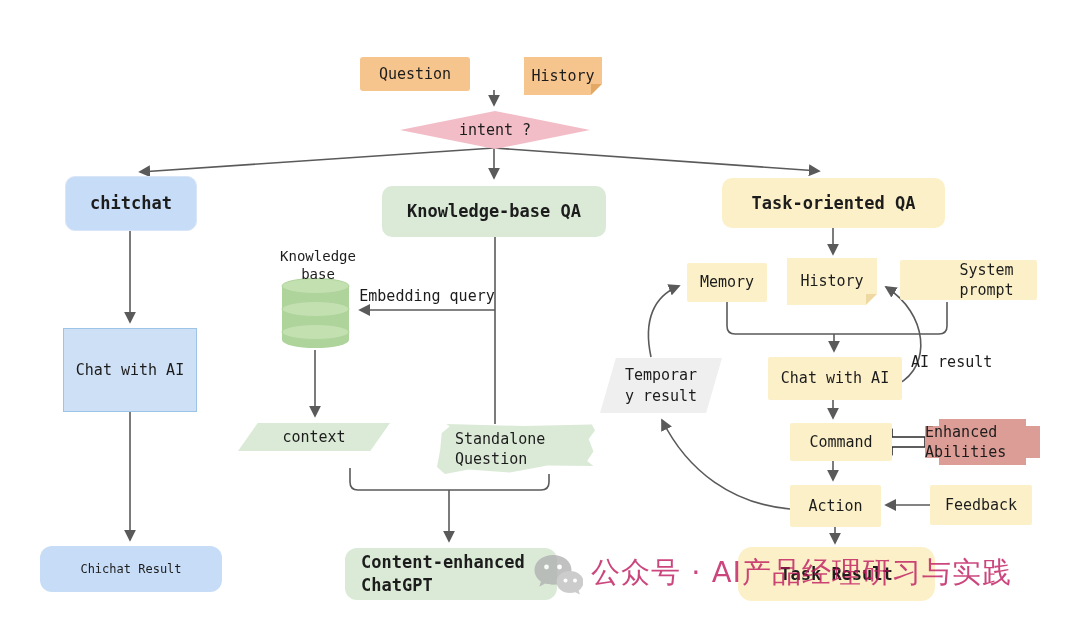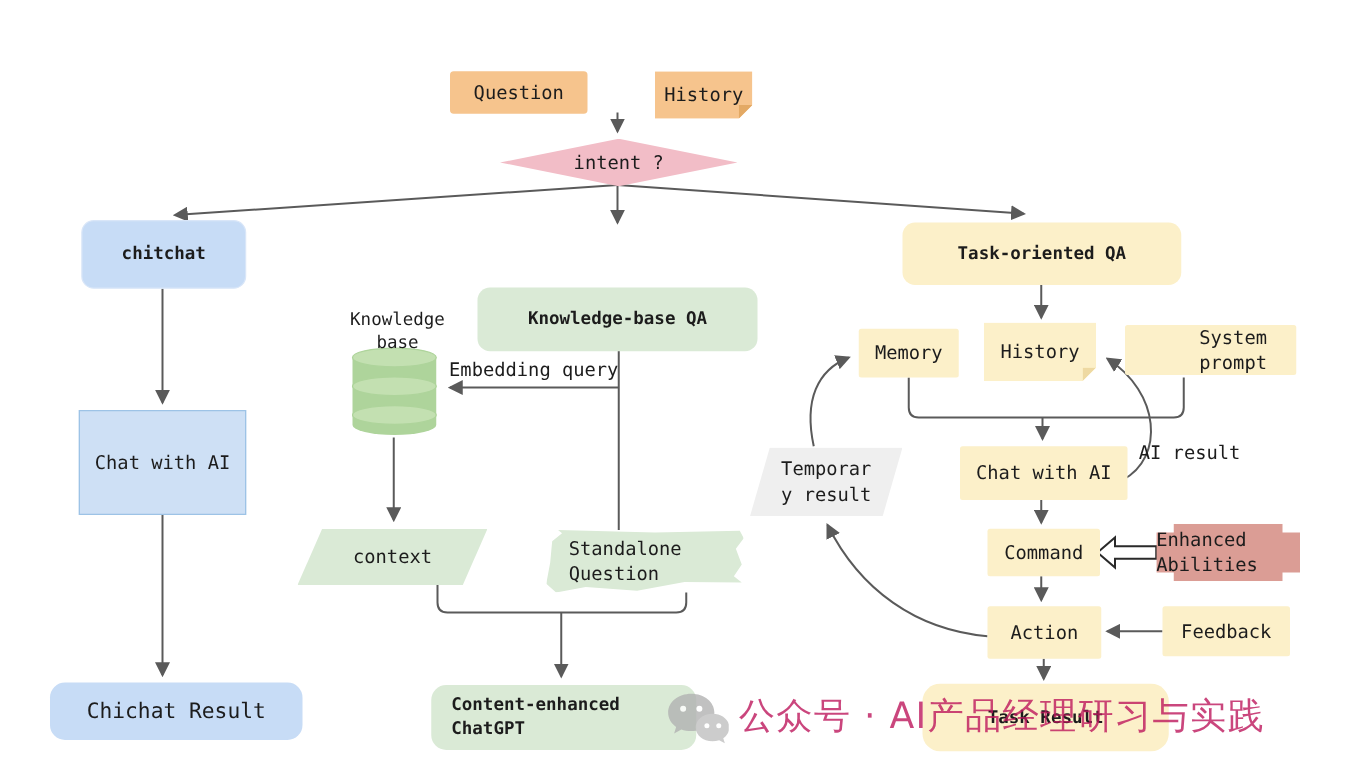--- a/index.html
+++ b/index.html
@@ -7,21 +7,21 @@
     position:relative;width:1080px;height:625px;background:#ffffff;overflow:hidden;
     font-family:"DejaVu Sans Mono","Liberation Mono",monospace;color:#1c1c1c;
   }
   .connectors{position:absolute;left:0;top:0;width:1080px;height:625px;z-index:1;pointer-events:none;}
   .node{
     position:absolute;z-index:2;display:flex;align-items:center;justify-content:center;
     font-size:15px;line-height:1.35;box-sizing:border-box;text-align:center;
   }
   .preline{white-space:pre-line;}
   .leftalign{justify-content:flex-start;text-align:left;}
-  .bold{font-weight:bold;font-size:14px;}
+  .bold{font-weight:bold;font-size:17px;}
   
   .orange{background:#F6C48D;border-radius:3px;}
   .pinkdiamond{background:#F2BDC7;clip-path:polygon(50% 0,100% 50%,50% 100%,0 50%);}
   .blue{background:#C7DCF6;}
   .green{background:#DAEAD6;}
   .yellow{background:#FCF0C9;border-radius:2px;}
   .red{background:#DB9D95;}
   .grayp{background:#EFEFEF;}
   
   .note{clip-path:polygon(0 0,100% 0,100% calc(100% - 11px),calc(100% - 11px) 100%,0 100%);border-radius:0;text-align:right;}
@@ -37,37 +37,37 @@
   .plaque{clip-path:polygon(14px 0,calc(100% - 14px) 0,calc(100% - 14px) 7px,100% 7px,100% calc(100% - 7px),calc(100% - 14px) calc(100% - 7px),calc(100% - 14px) 100%,14px 100%,14px calc(100% - 7px),0 calc(100% - 7px),0 7px,14px 7px);}
   .label{position:absolute;z-index:2;font-size:15px;}
 
   
   #question{left:360px;top:57px;width:110px;height:34px;}
   #history-top{left:524px;top:57px;width:78px;height:38px;}
   #intent{left:400px;top:111px;width:190px;height:38px;}
 
   #chitchat{left:65px;top:176px;width:132px;height:55px;border-radius:10px;border:1px solid #d9e6f8;}
   #chat-ai-left{left:63px;top:328px;width:134px;height:84px;background:#CEE0F5;border:1px solid #9DC3E6;}
-  #chichat-result{left:40px;top:546px;width:202px;height:46px;border-radius:12px;font-size:17px;}
+  #chichat-result{left:40px;top:546px;width:182px;height:46px;border-radius:12px;font-size:12px;}
 
-  #kb-qa{left:382px;top:186px;width:224px;height:51px;border-radius:10px;margin-top:44px;}
+  #kb-qa{left:382px;top:186px;width:224px;height:51px;border-radius:10px;}
   #kb-label{left:262px;top:248px;width:112px;text-align:center;font-size:14px;line-height:1.25;z-index:3;}
   #kb-cyl{left:278px;top:276px;z-index:2;}
   #embedding{left:356px;top:287px;width:142px;text-align:center;}
-  #context{left:238px;top:423px;width:152px;height:45px;}
+  #context{left:238px;top:423px;width:152px;height:28px;}
   #standalone{left:437px;top:424px;width:158px;height:50px;padding-left:18px;}
   #content-chatgpt{left:345px;top:548px;width:212px;height:52px;border-radius:12px;padding-left:16px;}
 
   #task-qa{left:722px;top:178px;width:223px;height:50px;border-radius:10px;}
   #memory{left:687px;top:263px;width:80px;height:39px;}
   #history-right{left:787px;top:258px;width:90px;height:47px;}
   #system-prompt{left:900px;top:260px;width:137px;height:40px;padding-left:36px;}
   #chat-ai-right{left:768px;top:357px;width:134px;height:43px;}
   #ai-result{left:911px;top:353px;}
-  #command{left:790px;top:423px;width:90px;height:38px;}
+  #command{left:790px;top:423px;width:102px;height:38px;}
   #enhanced{left:925px;top:419px;width:115px;height:46px;padding-left:0;}
   #action{left:790px;top:485px;width:91px;height:42px;}
   #feedback{left:930px;top:485px;width:102px;height:40px;}
   #task-result{left:738px;top:547px;width:197px;height:54px;border-radius:14px;}
   #temporary{left:600px;top:358px;width:122px;height:55px;font-size:15px;}
 
   .watermark{position:absolute;left:533px;top:553px;z-index:10;display:flex;align-items:flex-start;gap:8px;
     color:#be185d;opacity:0.8;font-family:"DejaVu Sans","Liberation Sans",sans-serif;}
   .watermark .wmtext{font-size:29px;letter-spacing:1px;white-space:nowrap;}
 </style>

